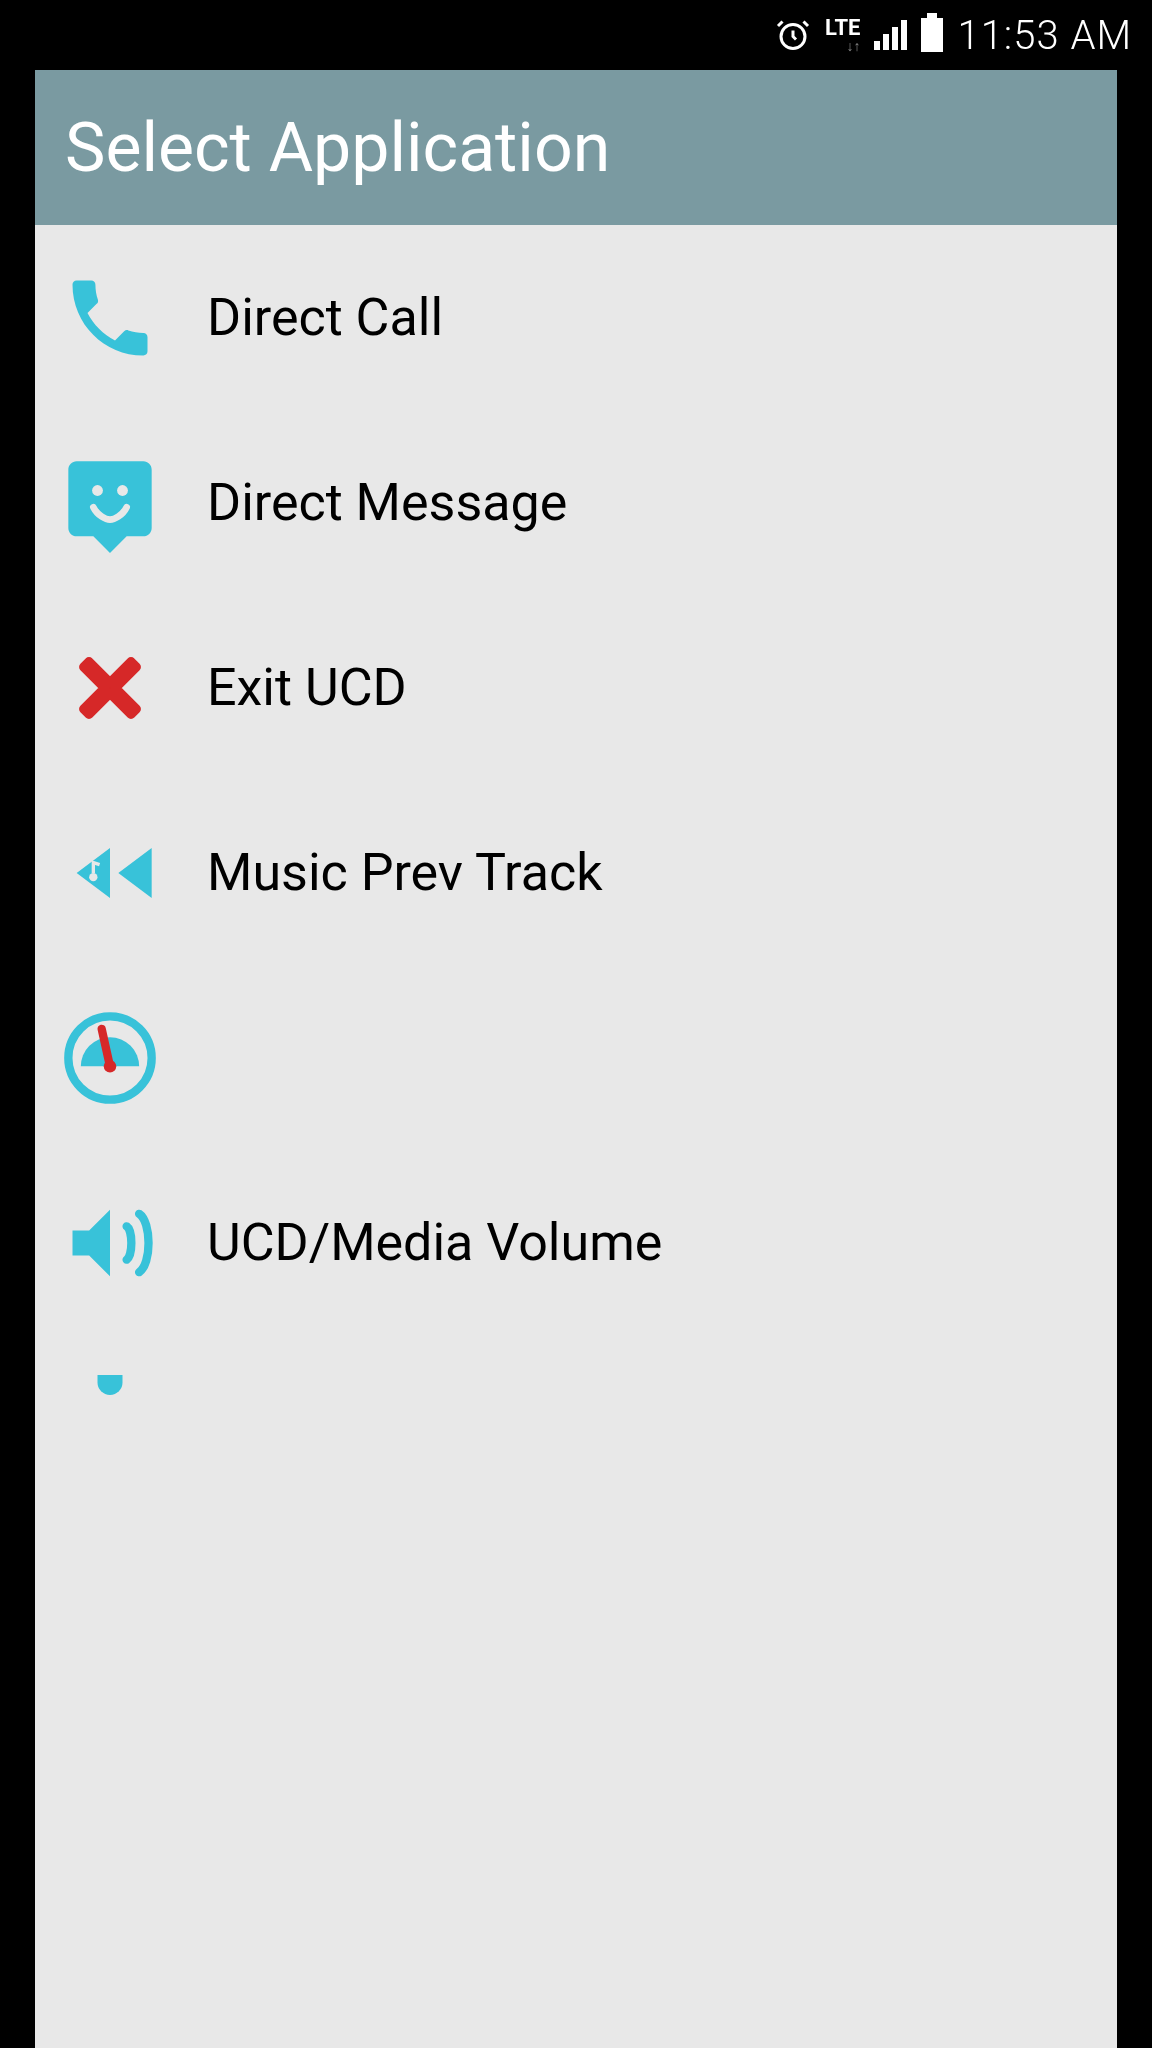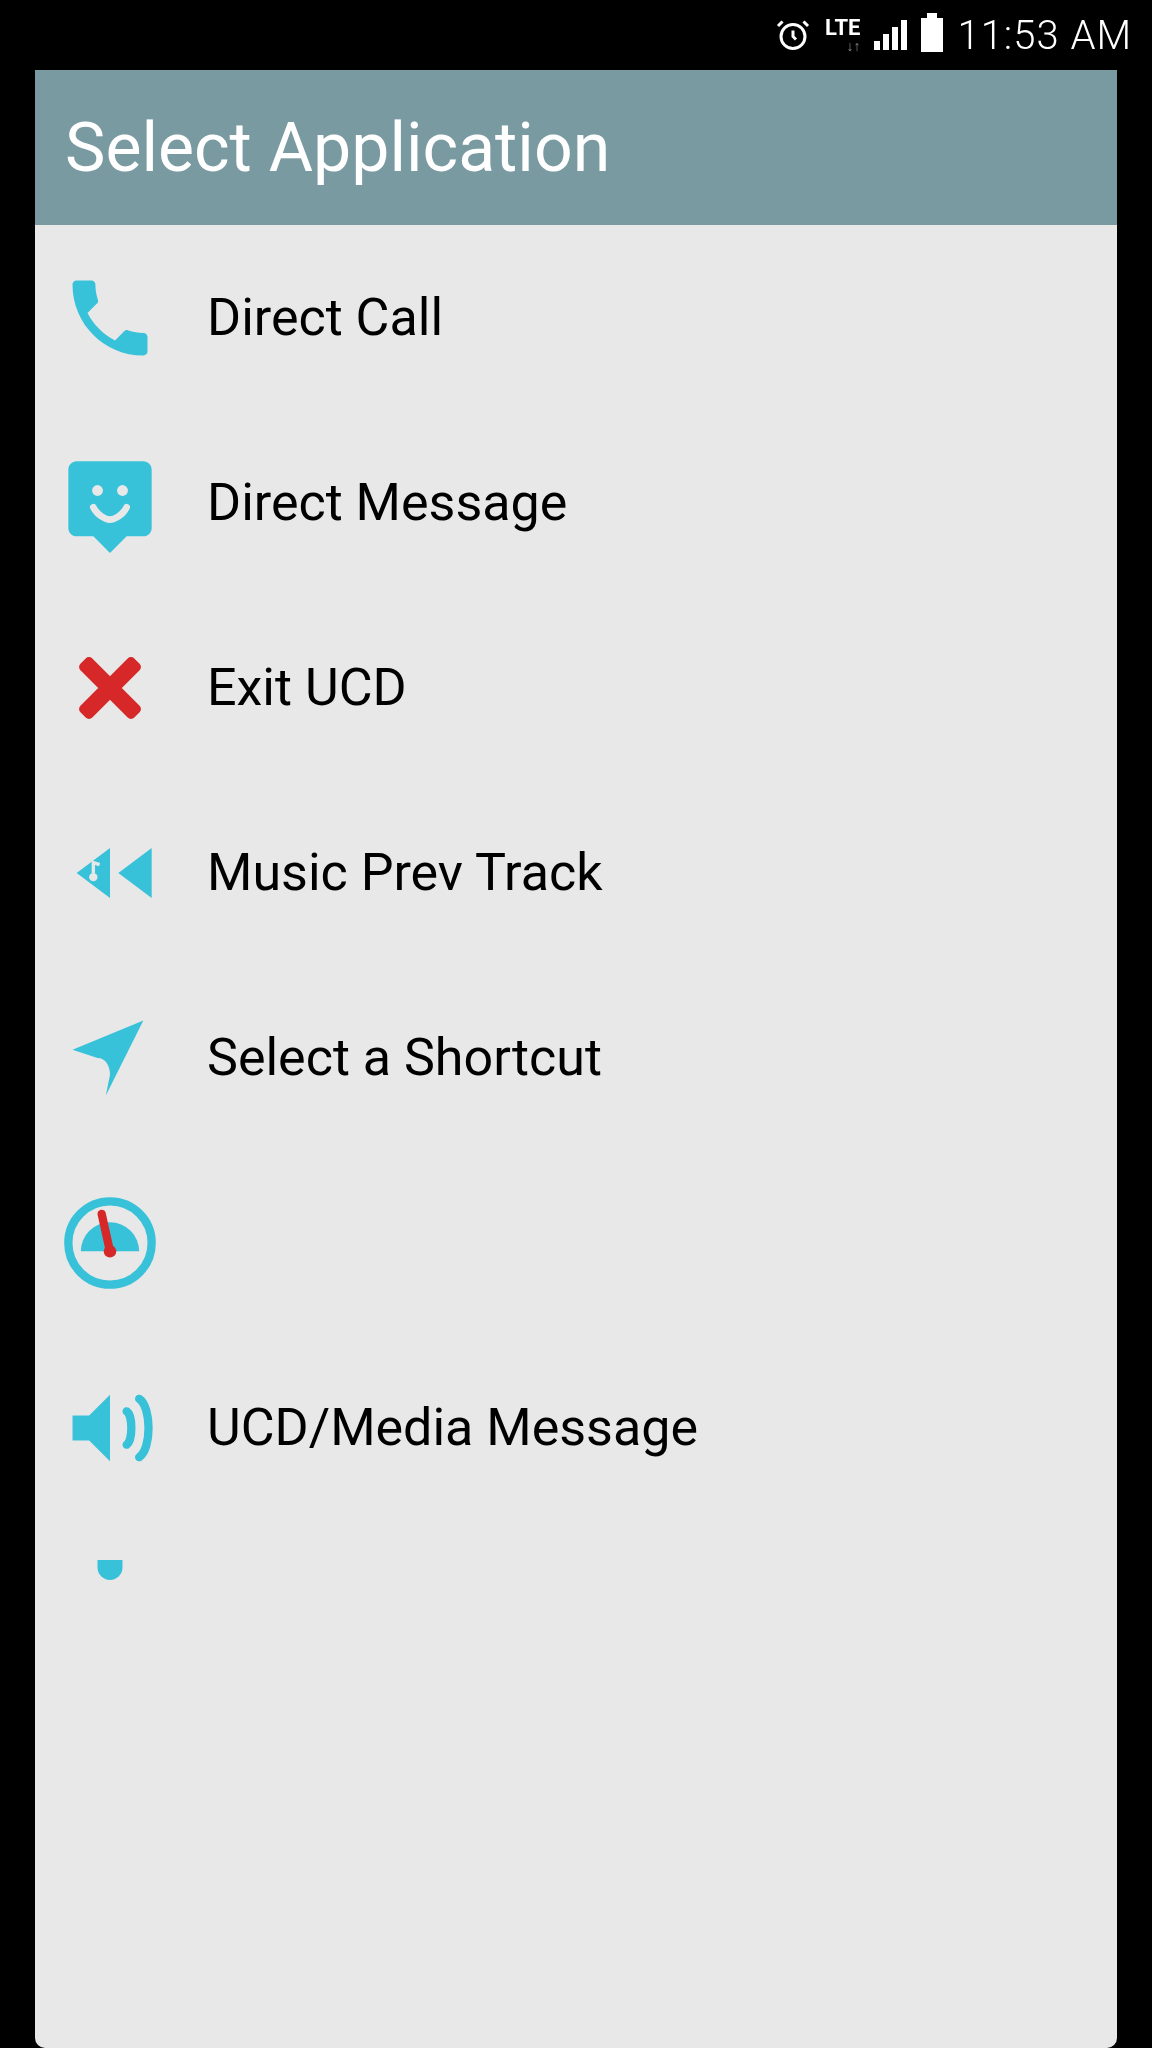--- a/index.html
+++ b/index.html
@@ -87,21 +87,20 @@
     }
     .modal {
       position: absolute;
       top: 70px;
       left: 35px;
       right: 35px;
       bottom: 0;
       background: #e8e8e8;
       display: flex;
       flex-direction: column;
-      border-radius: 10px;
     }
     .modal-header {
       background: #7a9aa1;
       height: 155px;
       display: flex;
       align-items: center;
       padding: 0 30px;
     }
     .modal-title {
       color: #fff;
@@ -208,48 +207,40 @@
       <span class="app-icon">
         <svg width="100" height="100" viewBox="0 0 24 24" fill="#38c2d9">
           <path d="M22 6v12l-8-6zM12 6v12l-8-6z"></path>
           <circle cx="8" cy="13" r="1" fill="#e8e8e8"></circle>
           <path d="M8 12v-2.5l1.5.5" stroke="#e8e8e8" stroke-width="0.8" fill="none"></path>
         </svg>
       </span>
       <span class="app-label">Music Prev Track</span>
     </div>
 
-    <div class="app-item">
-      <span class="app-icon">
-        <svg width="100" height="100" viewBox="0 0 24 24" fill="#38c2d9">
-          <path d="M20 3L3 10l6 2c2 0 3 2 3 4l-1 5 9-18z"></path>
-        </svg>
-      </span>
-      <span class="app-label">Select a Shortcut</span>
-    </div>
 
     <div class="app-item">
       <span class="app-icon">
         <svg width="100" height="100" viewBox="0 0 24 24">
           <circle cx="12" cy="12" r="10" fill="none" stroke="#38c2d9" stroke-width="2"></circle>
           <path d="M5 14a7 7 0 0114 0" fill="#38c2d9"></path>
           <path d="M12 14L10 5" stroke="#d62828" stroke-width="2" stroke-linecap="round"></path>
           <circle cx="12" cy="14" r="1.5" fill="#d62828"></circle>
         </svg>
       </span>
     </div>
 
     <div class="app-item">
       <span class="app-icon">
         <svg width="100" height="100" viewBox="0 0 24 24" fill="#38c2d9">
           <path d="M3 9v6h4l5 5V4L7 9H3z"></path>
           <path d="M16 8c1.5 1 1.5 7 0 8M19 5c3 2 3 12 0 14" stroke="#38c2d9" stroke-width="2" fill="none" stroke-linecap="round"></path>
         </svg>
       </span>
-      <span class="app-label">UCD/Media Message</span>
+      <span class="app-label">UCD/Media Volume</span>
     </div>
 
     <div class="partial-item">
       <span class="app-icon" style="height:40px;overflow:hidden;">
         <svg width="100" height="100" viewBox="0 0 24 24" fill="#38c2d9">
           <rect x="9" y="2" width="6" height="10" rx="3"></rect>
         </svg>
       </span>
     </div>
 

